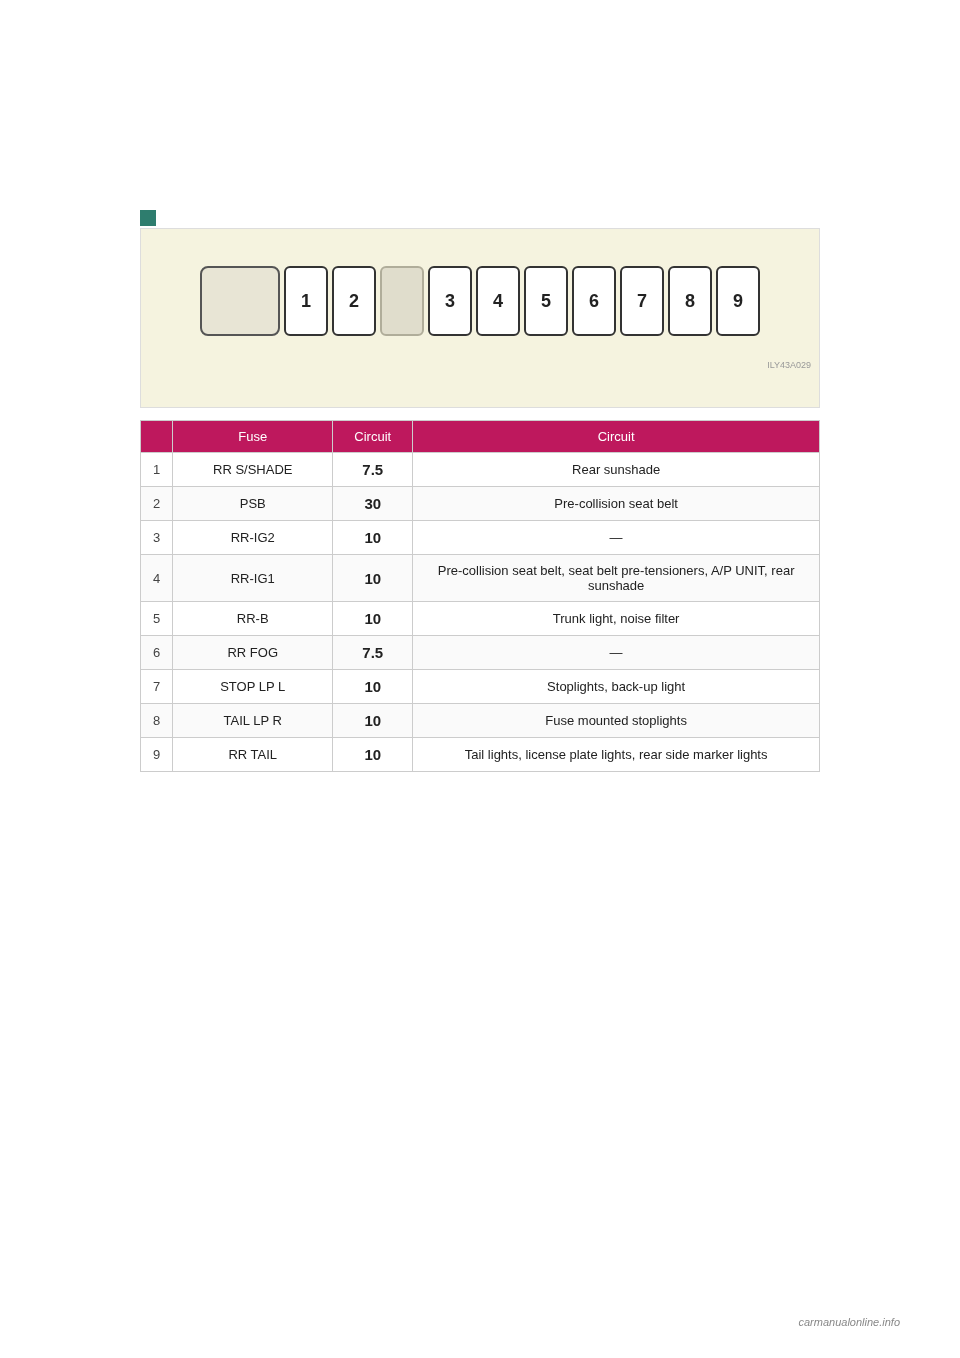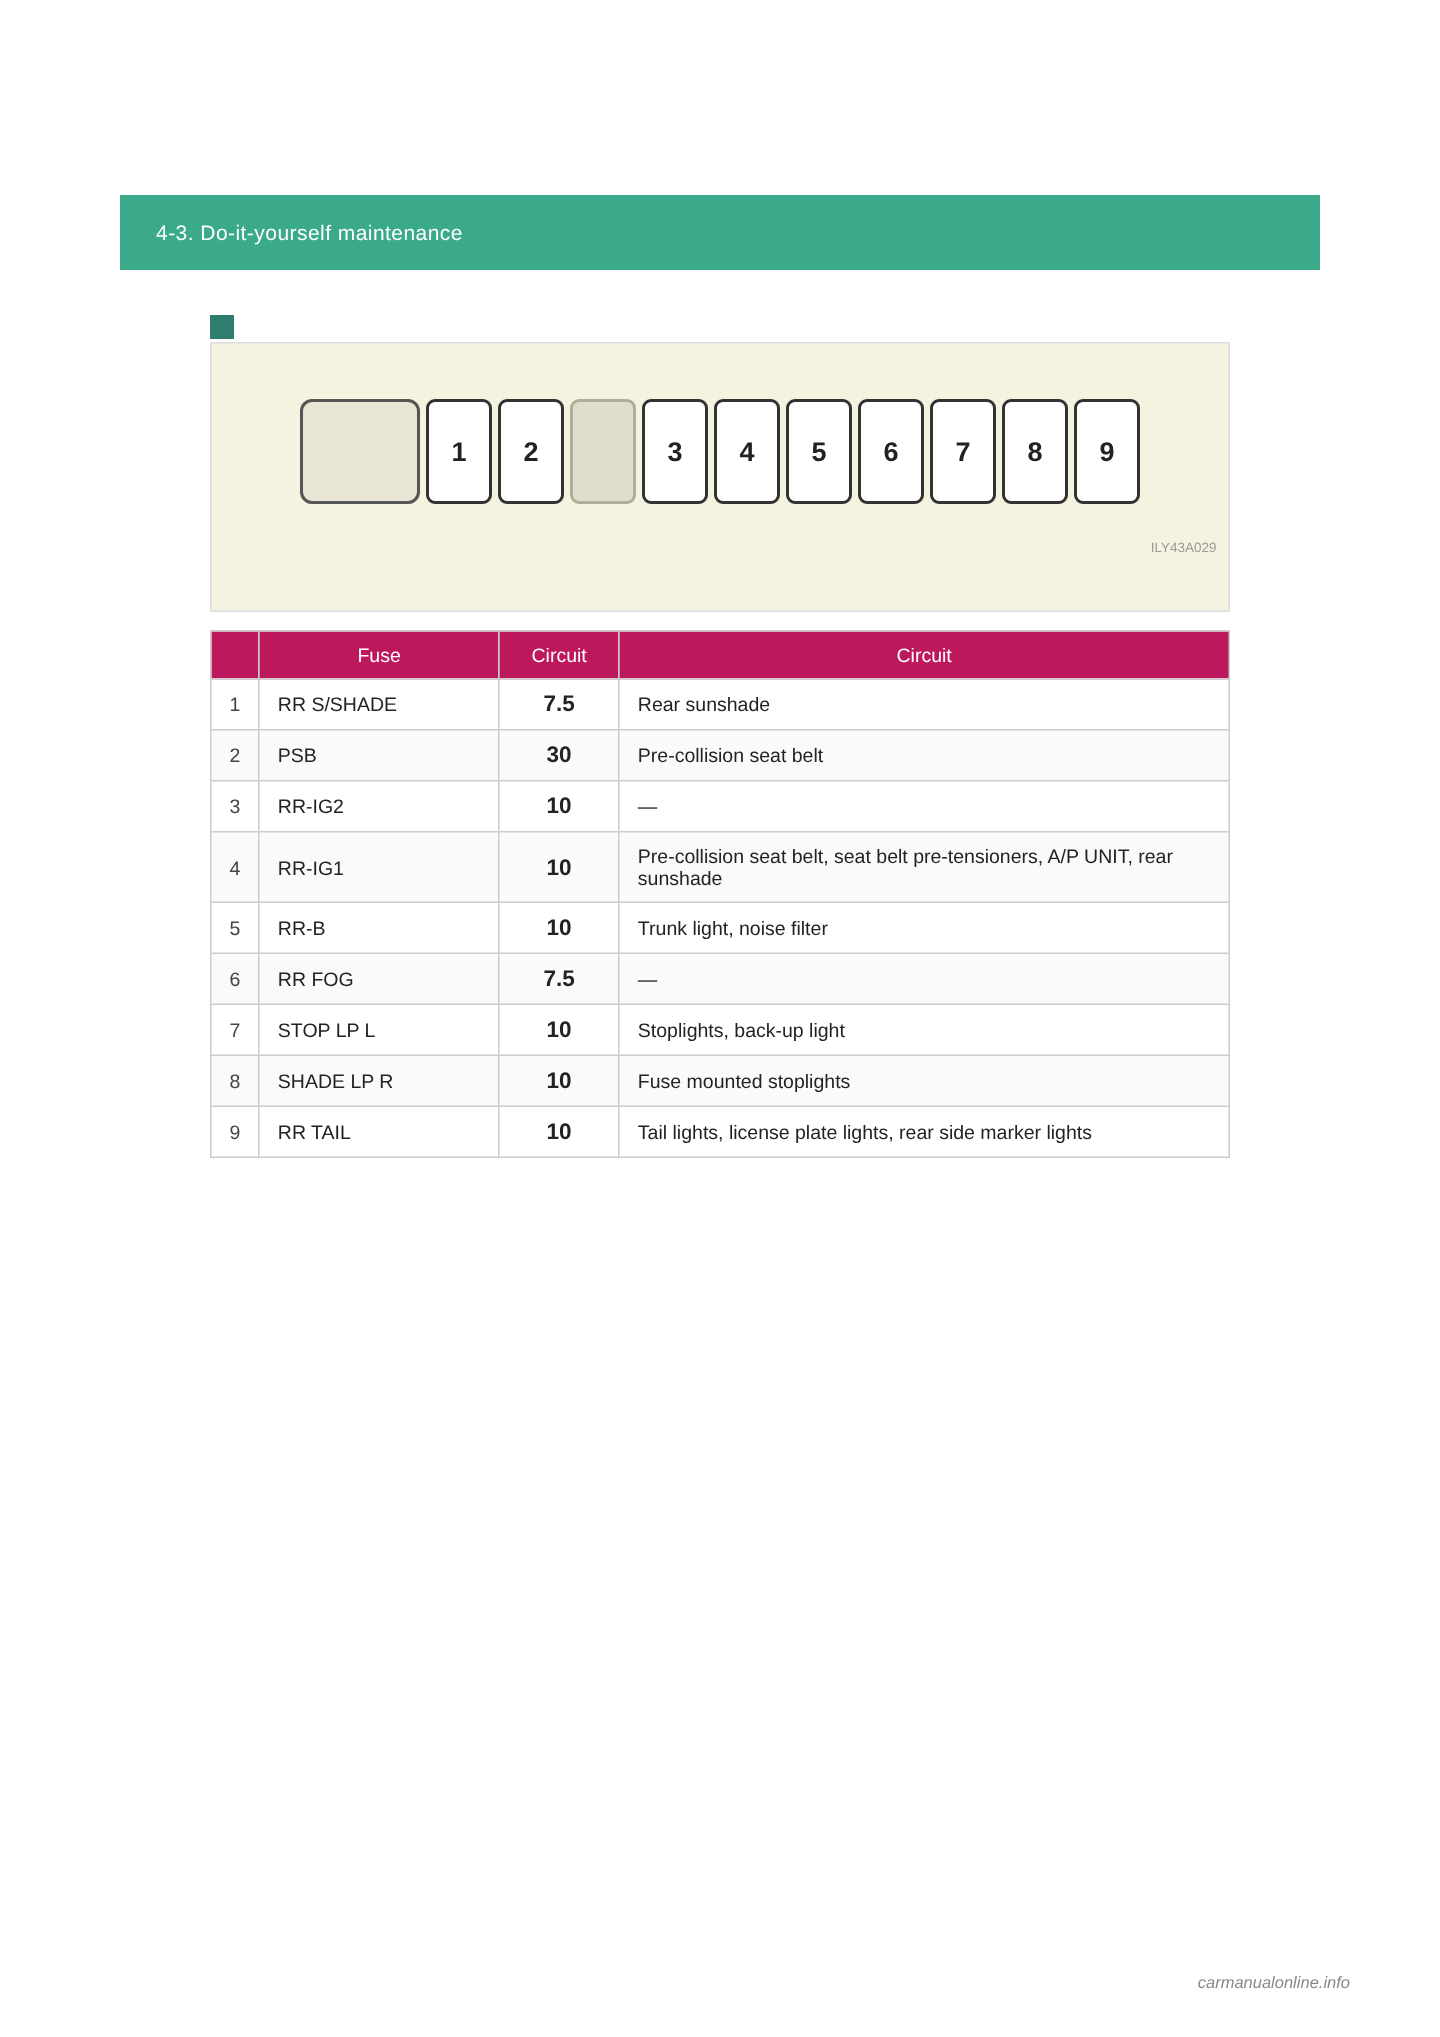--- a/index.html
+++ b/index.html
@@ -127,20 +127,21 @@
     .fuse-table th.circuit-col {
       
     }
 
     .fuse-table td {
       font-size: 13px;
       color: #222;
       padding: 8px 12px;
       border: 1px solid #ccc;
       vertical-align: middle;
+      text-align: center;
     }
 
     .fuse-table tr:nth-child(even) td {
       background: #fafafa;
     }
 
     .fuse-table tr:nth-child(odd) td {
       background: #ffffff;
     }
 
@@ -190,23 +191,20 @@
       display: flex;
       align-items: center;
       justify-content: center;
     }
   </style>
 </head>
 <body>
 
 <div class="page-container">
 
-  <div class="header-bar">
-    <span class="header-bar-title">4-3. Do-it-yourself maintenance</span>
-  </div>
 
   <div class="section-icon"></div>
 
   <div class="fuse-diagram-box">
     <div class="fuse-row">
 
       <div class="fuse-connector"></div>
 
       <div class="fuse-block">1</div>
 
@@ -278,21 +276,21 @@
           <td class="circuit-desc">—</td>
         </tr>
         <tr>
           <td class="num-col">7</td>
           <td class="fuse-name">STOP LP L</td>
           <td class="ampere-val">10</td>
           <td class="circuit-desc">Stoplights, back-up light</td>
         </tr>
         <tr>
           <td class="num-col">8</td>
-          <td class="fuse-name">SHADE LP R</td>
+          <td class="fuse-name">TAIL LP R</td>
           <td class="ampere-val">10</td>
           <td class="circuit-desc">Fuse mounted stoplights</td>
         </tr>
         <tr>
           <td class="num-col">9</td>
           <td class="fuse-name">RR TAIL</td>
           <td class="ampere-val">10</td>
           <td class="circuit-desc">Tail lights, license plate lights, rear side marker lights</td>
         </tr>
       </tbody>

